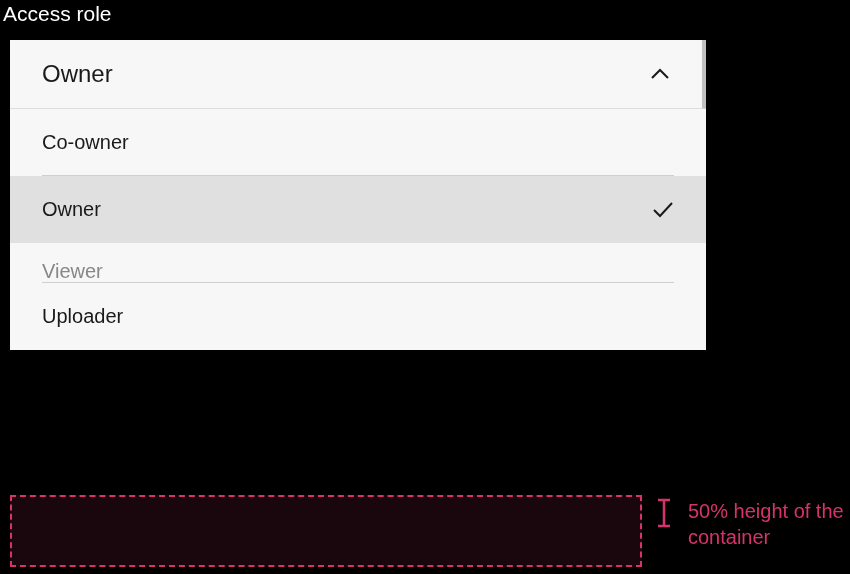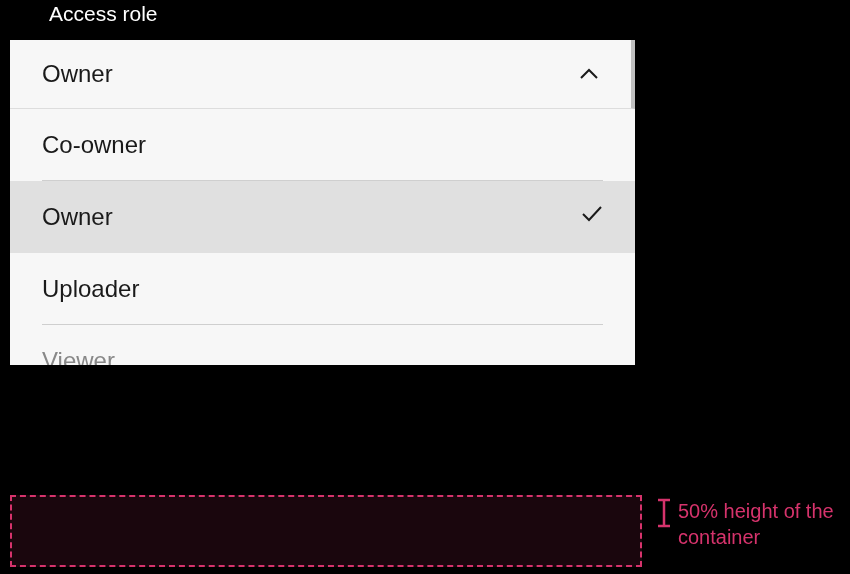--- a/index.html
+++ b/index.html
@@ -12,27 +12,26 @@
       background: #000;
       width: 850px;
       height: 574px;
       position: relative;
     }
     .label {
       color: #fff;
       font-size: 21px;
       font-weight: 400;
       padding: 2px 0 8px 3px;
-      margin-left: 46px;
     }
     .dropdown {
       position: absolute;
       left: 10px;
       top: 40px;
-      width: 625px;
+      width: 696px;
       background: #be185d;
     }
     .dropdown-header {
       display: flex;
       align-items: center;
       justify-content: space-between;
       padding: 20px 32px;
       background: #f7f7f7;
       border-right: 4px solid #c0c0c0;
       border-bottom: 1px solid #ddd;
@@ -48,26 +47,26 @@
       height: 20px;
       display: flex;
       align-items: center;
       justify-content: center;
     }
     .dropdown-list {
       background: #f7f7f7;
     }
     .dropdown-item {
       padding: 22px 32px;
-      font-size: 24px;
+      font-size: 20px;
       color: #1a1a1a;
       position: relative;
       cursor: pointer;
       display: flex;
-      align-items: flex-start;
+      align-items: flex-end;
       justify-content: space-between;
     }
     .dropdown-item.selected {
       background: #e0e0e0;
     }
     .dropdown-item:not(.selected):not(:last-child)::after {
       content: "";
       position: absolute;
       bottom: 0;
       left: 32px;
@@ -103,21 +102,21 @@
       background: rgba(214, 51, 108, 0.12);
       pointer-events: none;
       z-index: 5;
     }
     .annotation-measure {
       position: absolute;
       left: 656px;
       top: 498px;
       display: flex;
       align-items: flex-start;
-      gap: 6px;
+      gap: 16px;
       pointer-events: none;
     }
     .measure-bar {
       width: 16px;
       height: 30px;
       position: relative;
       color: #d6336c;
     }
     .measure-bar svg {
       display: block;
@@ -149,25 +148,25 @@
       <span>Co-owner</span>
     </div>
     <div class="dropdown-item selected">
       <span>Owner</span>
       <span class="check-icon">
         <svg width="22" height="18" viewBox="0 0 22 18" fill="none">
           <path d="M2 9 L8 15 L20 2" stroke="#1a1a1a" stroke-width="2" fill="none"></path>
         </svg>
       </span>
     </div>
+    <div class="dropdown-item last-item">
+      <span>Viewer</span>
+    </div>
     <div class="dropdown-item">
       <span>Uploader</span>
-    </div>
-    <div class="dropdown-item last-item">
-      <span>Viewer</span>
     </div>
   </div>
 </div>
 
 <div class="annotation-box"></div>
 
 <div class="annotation-measure">
   <div class="measure-bar">
     <svg width="16" height="30" viewBox="0 0 16 30">
       <line x1="2" y1="2" x2="14" y2="2" stroke="#d6336c" stroke-width="2.5"></line>

